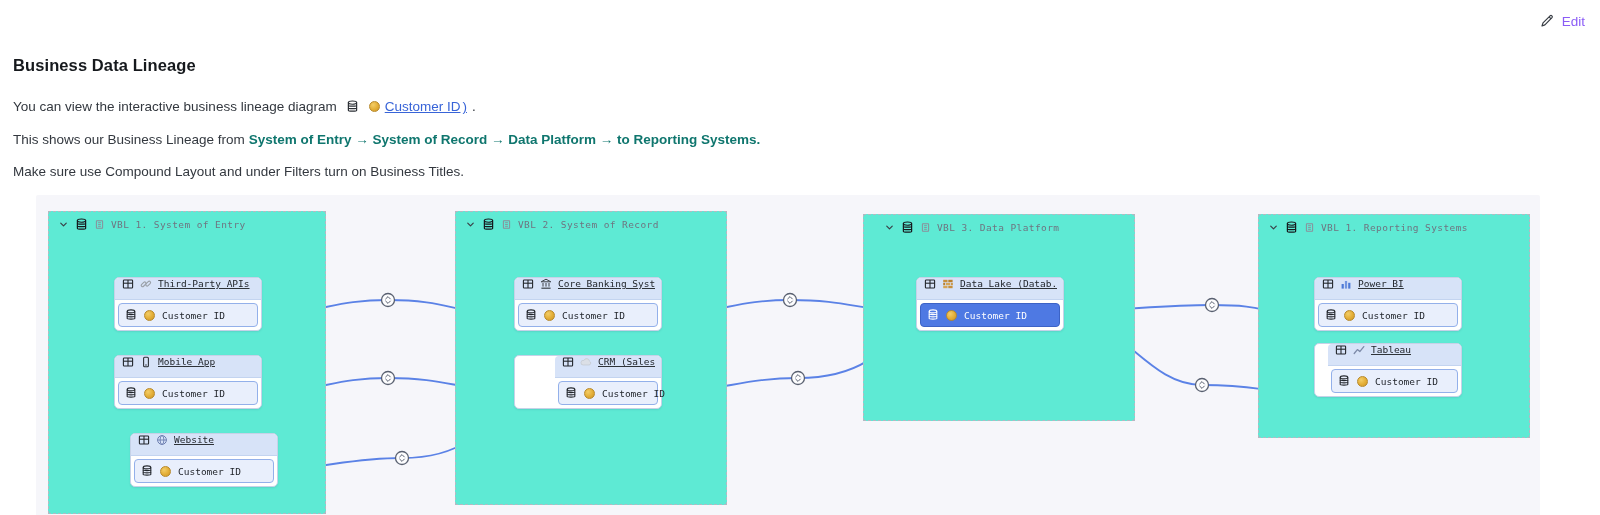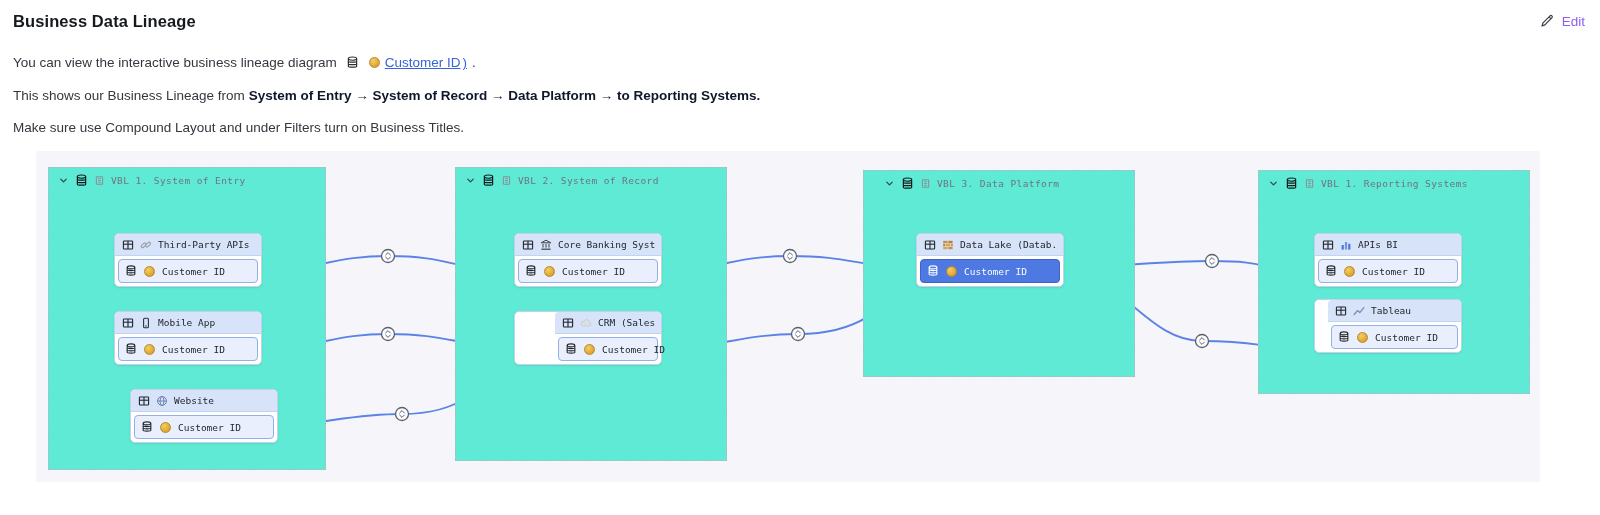--- a/index.html
+++ b/index.html
@@ -1,54 +1,54 @@
 <!DOCTYPE html>
 <html><head>
 <meta charset="utf-8">
 <style>
   * { box-sizing: border-box; margin: 0; padding: 0; }
   html,body { width: 1600px; height: 515px; background: #ffffff; overflow: hidden; }
   body { font-family: "Liberation Sans", sans-serif; color: #2e3338; position: relative; }
 
   .page { position: relative; width: 1600px; height: 515px; padding: 12px 13px 0 13px; }
 
-  .page-title { font-size: 16.5px; font-weight: 700; color: #16191d; letter-spacing: .1px; }
+  .page-title { font-size: 16.5px; font-weight: 700; color: #16191d; letter-spacing: .1px; margin-top: 44px; }
 
   .edit-btn { position: absolute; top: 13px; right: 15px; display: flex; align-items: center;
               gap: 7px; font-size: 13.5px; color: #8b5cf6; cursor: pointer; }
   .edit-btn svg { display: block; }
 
   .body-line { font-size: 13.5px; color: #33383f; display: flex; align-items: center; gap: 5px;
                white-space: pre-wrap; }
   .line-1 { margin-top: 24px; }
   .line-2 { margin-top: 18px; display: block; }
   .line-3 { margin-top: 17px; display: block; }
   .inline-ico { display: inline-flex; vertical-align: -2px; margin: 0 2px 0 4px; }
   a.entity-link { color: #3864d8; text-decoration: underline; display: inline-flex;
                   align-items: center; gap: 2px; }
   .coin { display: inline-block; width: 11px; height: 11px; border-radius: 50%;
           background: radial-gradient(circle at 35% 32%, #f3cd67, #e3ae37 55%, #cc962c);
           border: 1px solid #b8892a; margin: 0 3px; flex: 0 0 auto; }
-  .bold-path { font-weight: 700; color: #0f172a; }
+  .bold-path { font-weight: 700; color: #0f766e; }
 
   
   .panel { position: relative; width: 1504px; height: 331px; margin: 16px 0 0 23px;
            background: #f6f6fa; border-radius: 2px; }
   .edges-layer { position: absolute; left: 0; top: 0; width: 1504px; height: 331px; }
 
   .lin-group { position: absolute; border: 1px dashed #b4b8c2; background: #5eead4; }
   .lin-group-header { display: flex; align-items: center; gap: 6px; padding: 6px 0 0 9px; }
   .lin-group-label { font-family: "DejaVu Sans Mono", monospace; font-size: 9.5px;
                      color: #6f7480; letter-spacing: .4px; }
 
   .lin-node { position: absolute; width: 148px; background: #ffffff; border: 1px solid #c6d2e8;
               border-radius: 5px; box-shadow: 0 1px 2px rgba(30,40,80,.10); cursor: pointer; }
   .lin-node-header { height: 22px; background: #d7e3f8; border-bottom: 1px solid #c3d4f0;
-                     border-radius: 4px 4px 0 0; display: flex; align-items: center;
-                     gap: 6px; padding: 0 6px 0 7px; }
+                     border-radius: 4px 4px 0 0; display: flex; align-items: flex-start;
+                     gap: 6px; padding: 0 6px 0 7px; text-decoration: underline; }
   .lin-node-title { font-family: "DejaVu Sans Mono", monospace; font-size: 9.5px; color: #23272d;
                     white-space: nowrap; overflow: hidden; }
   .lin-node-field { height: 24px; margin: 3px; background: #e9effc; border: 1px solid #93b0ea;
                     border-radius: 4px; display: flex; align-items: center; gap: 7px;
                     padding: 0 6px; color: #23272d; }
   .lin-node-field .fld-label { font-family: "DejaVu Sans Mono", monospace; font-size: 9.5px;
                                color: inherit; white-space: nowrap; }
   .lin-node-field.highlighted { background: #4e79e3; border-color: #3c63c6; color: #ffffff; }
   .lin-node-field.highlighted .fld-label { color: #ffffff; }
 
@@ -368,21 +368,21 @@
           </div>
         </div>
         <div class="lin-node" style="left: 1278px; top: 82px;">
           <div class="lin-node-header">
             <svg width="12" height="12" class="ico">
               <use href="#table-icon" xlink:href="#table-icon"></use>
             </svg>
             <svg width="12" height="12" class="ico">
               <use href="#bar-chart-icon" xlink:href="#bar-chart-icon"></use>
             </svg>
-            <span class="lin-node-title">APIs BI</span>
+            <span class="lin-node-title">Power BI</span>
           </div>
           <div class="lin-node-field">
             <svg width="12" height="12" class="ico" style="color: rgb(35, 39, 45);">
               <use href="#db-icon" xlink:href="#db-icon"></use>
             </svg>
             <span class="coin" style="margin: 0px;"></span>
             <span class="fld-label">Customer ID</span>
           </div>
         </div>
         <div class="lin-node" style="left: 1278px; top: 148px; padding-left: 13px;">

